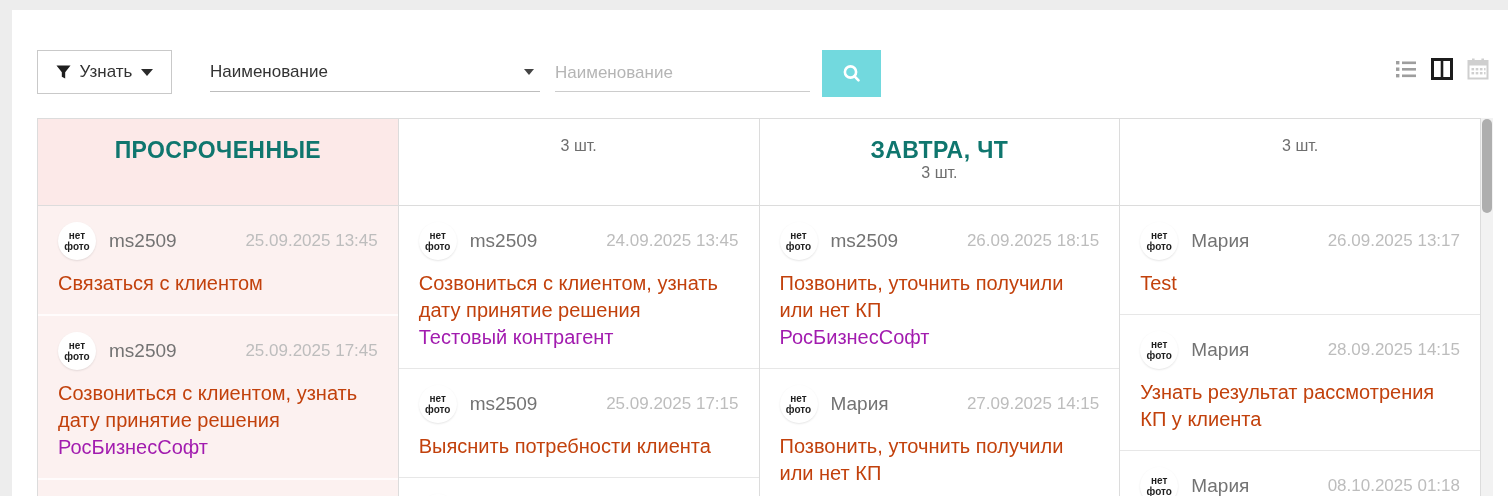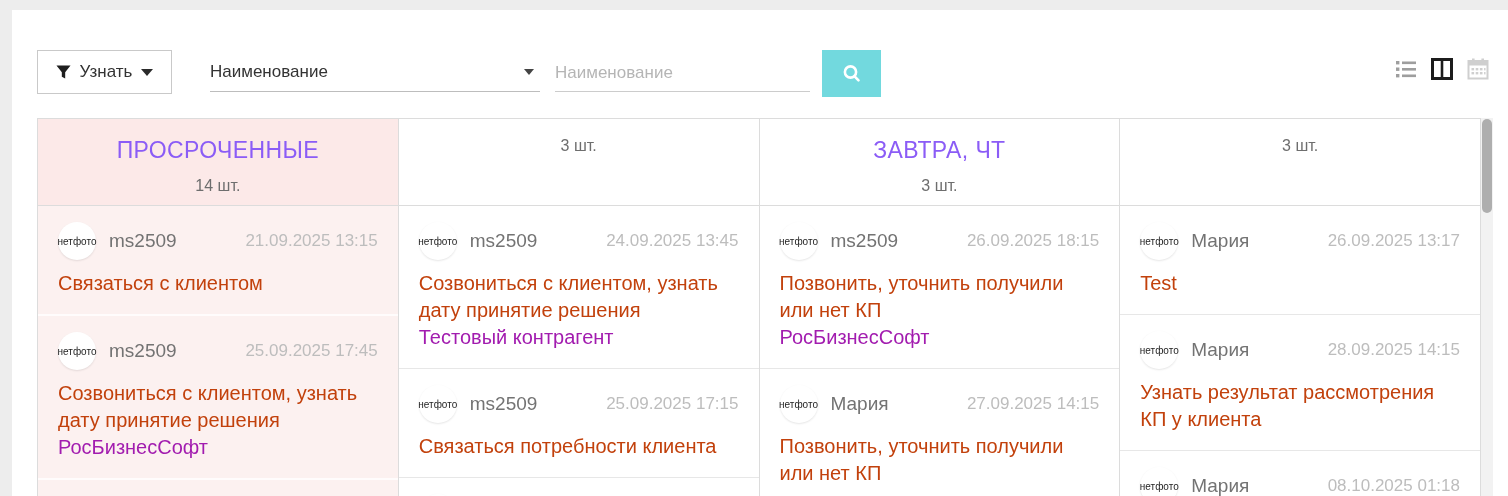--- a/index.html
+++ b/index.html
@@ -27,34 +27,34 @@
   .search-btn { position:absolute; left:822px; top:50px; width:59px; height:47px; background:#72d9de;
                 border:none; display:flex; align-items:center; justify-content:center; cursor:pointer; }
   .view-icons { position:absolute; left:1394px; top:57px; display:flex; gap:12px; align-items:center; }
   .view-icons .vicon { width:24px; height:24px; display:block; cursor:pointer; }
 
   
   .board { position:absolute; left:37px; top:118px; width:1444px; height:378px; display:flex;
            border-top:1px solid #dcdcdc; border-left:1px solid #dcdcdc; overflow:hidden; background:#fff; }
   .column { flex:1 1 0; min-width:0; border-right:1px solid #dcdcdc; display:flex; flex-direction:column; }
   .column-header { height:87px; border-bottom:1px solid #dcdcdc; text-align:center; padding-top:18px; background:#fff; }
-  .column-title { font-size:23px; font-weight:normal; color:#8b5cf6; letter-spacing:.4px; margin-bottom:13px; }
+  .column-title { font-size:23px; font-weight:bold; color:#0f766e; letter-spacing:.4px; margin-bottom:0; }
   .column-count { font-size:16px; color:#6e6e6e; }
   .column-body { flex:1; overflow:hidden; }
   .col-overdue .column-header { background:#fce9e8; }
   .col-overdue .column-body   { background:#fcf1f0; }
 
   .card { padding:16px 20px 17px; cursor:pointer; }
   .column-body .card + .card { border-top:1px solid #e7e7e7; }
   .col-overdue .column-body .card + .card { border-top:2px solid rgba(255,255,255,.8); }
 
   .card-header { display:flex; align-items:center; margin-bottom:10px; }
   .avatar { width:38px; height:38px; border-radius:50%; background:#fff; flex:0 0 auto;
-            box-shadow:0 1px 2px rgba(0,0,0,.10); display:flex; flex-direction:row;
-            align-items:center; justify-content:center; font-size:10px; font-weight:normal;
+            box-shadow:0 1px 2px rgba(0,0,0,.10); display:flex; flex-direction:column;
+            align-items:center; justify-content:center; font-size:10px; font-weight:bold;
             color:#1f1f1f; line-height:11px; }
   .username { margin-left:13px; font-size:19px; color:#737373; flex:1 1 auto; min-width:0;
               white-space:nowrap; overflow:hidden; }
   .card-date { font-size:17px; color:#bdbdbd; white-space:nowrap; }
   .card-text { font-size:20px; color:#c2410c; line-height:27px; }
   .card-subtitle { font-size:20px; color:#a21caf; line-height:27px; }
 
   .board-scrollbar { position:absolute; left:1481px; top:118px; width:12px; height:378px; background:#f2f2f2; }
   .board-scrollbar .thumb { position:absolute; left:1px; top:1px; width:10px; height:94px;
                             background:#aeaeae; border-radius:6px; cursor:pointer; }
@@ -119,31 +119,30 @@
           <rect x="18.1" y="15" width="1.4" height="2.4"></rect>
       </g>
     </svg>
   </div>
 
   <div class="board">
 
     <div class="column col-overdue">
       <div class="column-header">
         <div class="column-title">ПРОСРОЧЕННЫЕ</div>
-        <div class="column-count">14 шт.</div>
-      </div>
-      <div class="column-body">
-        <div class="card">
-          <div class="card-header">
-            <div class="avatar">
-              <span>нет</span>
-              <span>фото</span>
-            </div>
-            <div class="username">ms2509</div>
-            <div class="card-date">21.09.2025 13:15</div>
+      </div>
+      <div class="column-body">
+        <div class="card">
+          <div class="card-header">
+            <div class="avatar">
+              <span>нет</span>
+              <span>фото</span>
+            </div>
+            <div class="username">ms2509</div>
+            <div class="card-date">25.09.2025 13:45</div>
           </div>
           <div class="card-text">Связаться с клиентом</div>
           <div class="card-subtitle"></div>
         </div>
         <div class="card">
           <div class="card-header">
             <div class="avatar">
               <span>нет</span>
               <span>фото</span>
             </div>
@@ -178,21 +177,21 @@
         </div>
         <div class="card">
           <div class="card-header">
             <div class="avatar">
               <span>нет</span>
               <span>фото</span>
             </div>
             <div class="username">ms2509</div>
             <div class="card-date">25.09.2025 17:15</div>
           </div>
-          <div class="card-text">Связаться потребности клиента</div>
+          <div class="card-text">Выяснить потребности клиента</div>
           <div class="card-subtitle"></div>
         </div>
         <div class="card">
           <div class="card-header">
             <div class="avatar">
               
               
             </div>
 
           </div>

